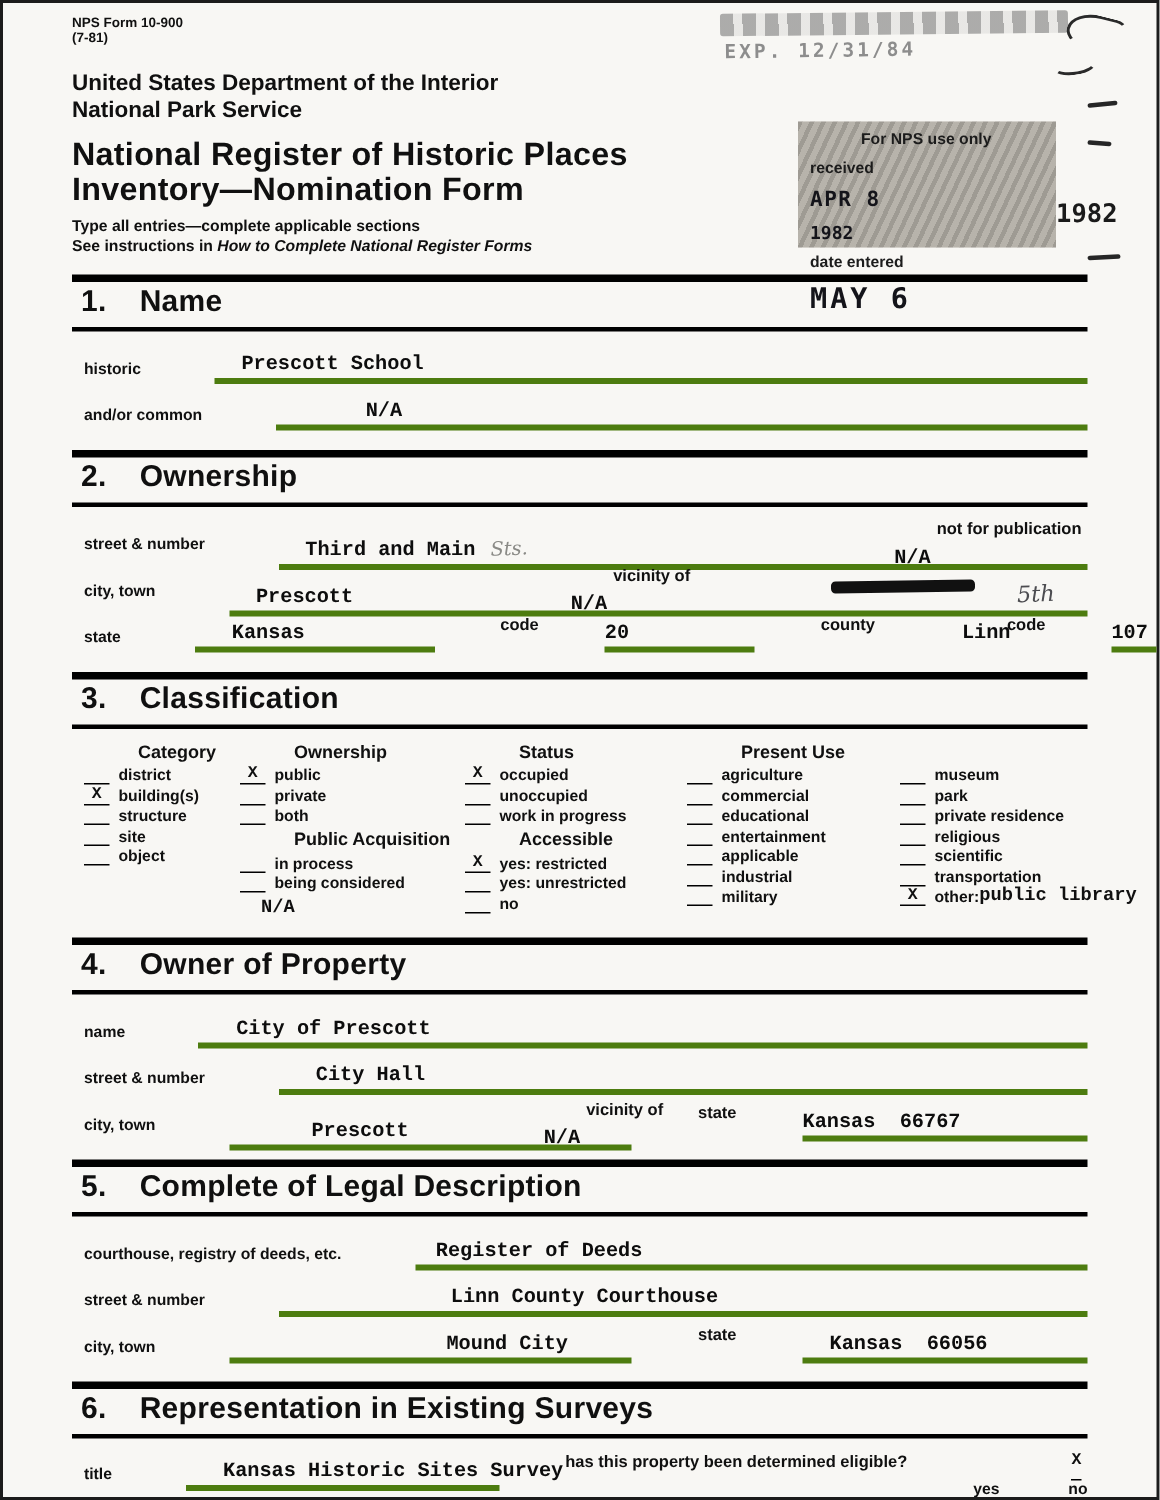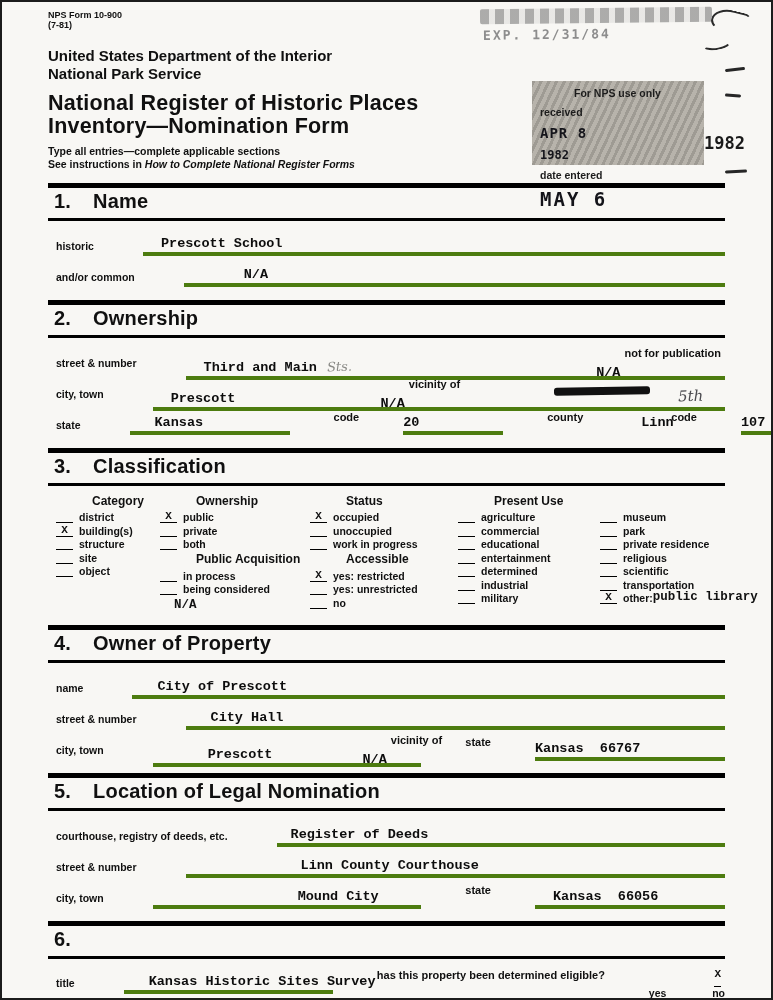--- a/index.html
+++ b/index.html
@@ -281,21 +281,21 @@
       <div class="chk">
           <span class="chkline"></span>
           <span class="chklbl">educational</span>
         </div>
       <div class="chk">
           <span class="chkline"></span>
           <span class="chklbl">entertainment</span>
         </div>
       <div class="chk">
           <span class="chkline"></span>
-          <span class="chklbl">determined</span>
+          <span class="chklbl">applicable</span>
         </div>
       <div class="chk">
           <span class="chkline"></span>
           <span class="chklbl">industrial</span>
         </div>
       <div class="chk">
           <span class="chkline"></span>
           <span class="chklbl">military</span>
         </div>
     </div>
@@ -359,21 +359,21 @@
       <span class="spacer"></span>
     </span>
     <span class="inline-lbl">state</span>
     <span class="fline w190">
       <span class="fvalue">Kansas  66767</span>
     </span>
   </div>
 
   <div class="secbar">
     <span class="secnum">5.</span>
-    <span class="sectitle">Location of Legal Nomination</span>
+    <span class="sectitle">Complete of Legal Description</span>
   </div>
   <div class="frow" style="margin-top:16px">
     <span class="flabel first">courthouse, registry of deeds, etc.</span>
     <span class="fline">
       <span class="fvalue ml14">Register of Deeds</span>
     </span>
   </div>
   <div class="frow">
     <span class="flabel first">street &amp; number</span>
     <span class="fline">
@@ -387,20 +387,21 @@
       <span class="spacer"></span>
     </span>
     <span class="inline-lbl">state</span>
     <span class="fline w190">
       <span class="fvalue ml18">Kansas  66056</span>
     </span>
   </div>
 
   <div class="secbar">
     <span class="secnum">6.</span>
+    <span class="sectitle">Representation in Existing Surveys</span>
   </div>
   <div class="frow" style="margin-top:15px">
     <span class="flabel first">title</span>
     <span class="fline">
       <span class="fvalue ml25">Kansas Historic Sites Survey</span>
       <span class="spacer"></span>
     </span>
     <span class="inline-lbl">has this property been determined eligible?</span>
     <span class="chk-inline">
       <span class="chkline"></span>

